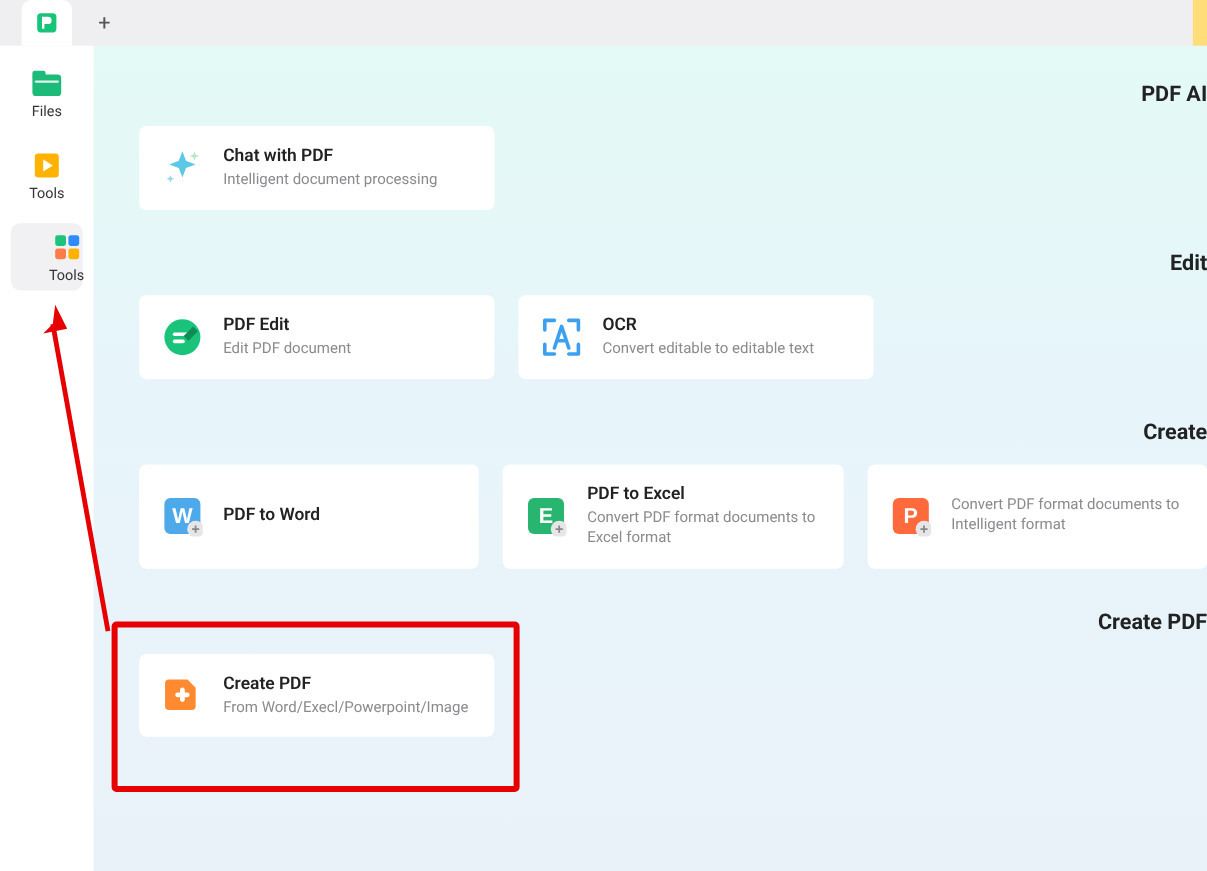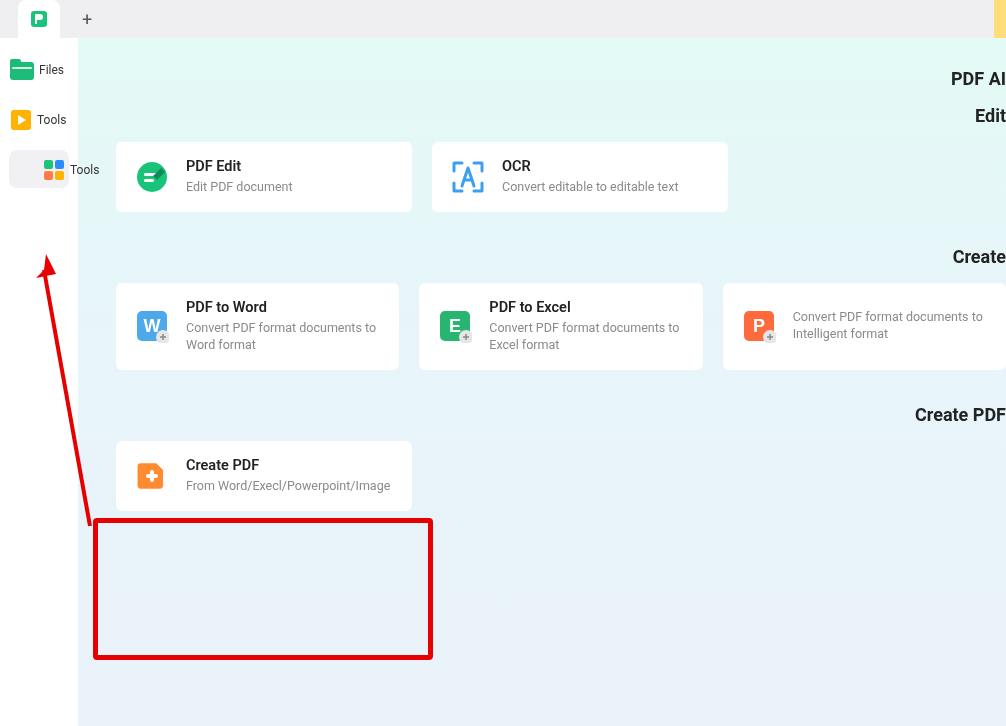--- a/index.html
+++ b/index.html
@@ -53,21 +53,21 @@
     display: flex;
     flex-direction: column;
     align-items: center;
     gap: 12px;
     position: relative;
     z-index: 1;
   }
   .side-item {
     width: 60px;
     display: flex;
-    flex-direction: row;
+    flex-direction: column;
     align-items: center;
     gap: 4px;
     padding: 8px 0 6px 0;
     cursor: pointer;
     border-radius: 8px;
   }
   .side-item.active {
     background: #f1f1f3;
     padding-left: 33px;
   }
@@ -196,20 +196,35 @@
       </span>
       <span class="side-label">Tools</span>
     </div>
 
   </div>
 
   <div class="main">
     <div class="main-inner">
 
       <div class="section-title">PDF AI</div>
+      <div class="cards-row">
+        <div class="card">
+          <div class="card-icon">
+            <svg width="36" height="36" viewBox="0 0 36 36">
+              <path d="M18 4 l3 8 8 3 -8 3 -3 8 -3 -8 -8 -3 8 -3 z" fill="#5bc9e6"></path>
+              <path d="M28 4 l1 3 3 1 -3 1 -1 3 -1 -3 -3 -1 3 -1 z" fill="#b8e4c8"></path>
+              <path d="M8 24 l1 2 2 1 -2 1 -1 2 -1 -2 -2 -1 2 -1 z" fill="#9dd8ec"></path>
+            </svg>
+          </div>
+          <div class="card-text">
+            <div class="card-title">Chat with PDF</div>
+            <div class="card-sub">Intelligent document processing</div>
+          </div>
+        </div>
+      </div>
 
       <div class="section-title">Edit</div>
       <div class="cards-row">
         <div class="card">
           <div class="card-icon">
             <svg width="34" height="34" viewBox="0 0 34 34">
               <circle cx="17" cy="17" r="15" fill="#19c47a"></circle>
               <rect x="9" y="13" width="16" height="3" rx="1.5" fill="#fff"></rect>
               <rect x="9" y="19" width="10" height="3" rx="1.5" fill="#fff"></rect>
               <polygon points="26,8 30,12 22,20 18,16" fill="#0d8c56"></polygon>
@@ -240,21 +255,20 @@
           <div class="card-icon">
             <svg width="34" height="34" viewBox="0 0 34 34">
               <rect x="2" y="2" width="30" height="30" rx="5" fill="#4da9ea"></rect>
               <text x="17" y="23" text-anchor="middle" font-size="18" font-weight="700" fill="#fff" font-family="Arial">W</text>
               <circle cx="28" cy="28" r="7" fill="#e6e6e8"></circle>
               <path d="M25 28 h6 M28 25 v6" stroke="#888" stroke-width="1.5"></path>
             </svg>
           </div>
           <div class="card-text">
             <div class="card-title">PDF to Word</div>
-            <div class="card-sub">Convert PDF format documents to Word format</div>
           </div>
         </div>
         <div class="card">
           <div class="card-icon">
             <svg width="34" height="34" viewBox="0 0 34 34">
               <rect x="2" y="2" width="30" height="30" rx="5" fill="#27b56f"></rect>
               <text x="17" y="23" text-anchor="middle" font-size="18" font-weight="700" fill="#fff" font-family="Arial">E</text>
               <circle cx="28" cy="28" r="7" fill="#e6e6e8"></circle>
               <path d="M25 28 h6 M28 25 v6" stroke="#888" stroke-width="1.5"></path>
             </svg>

